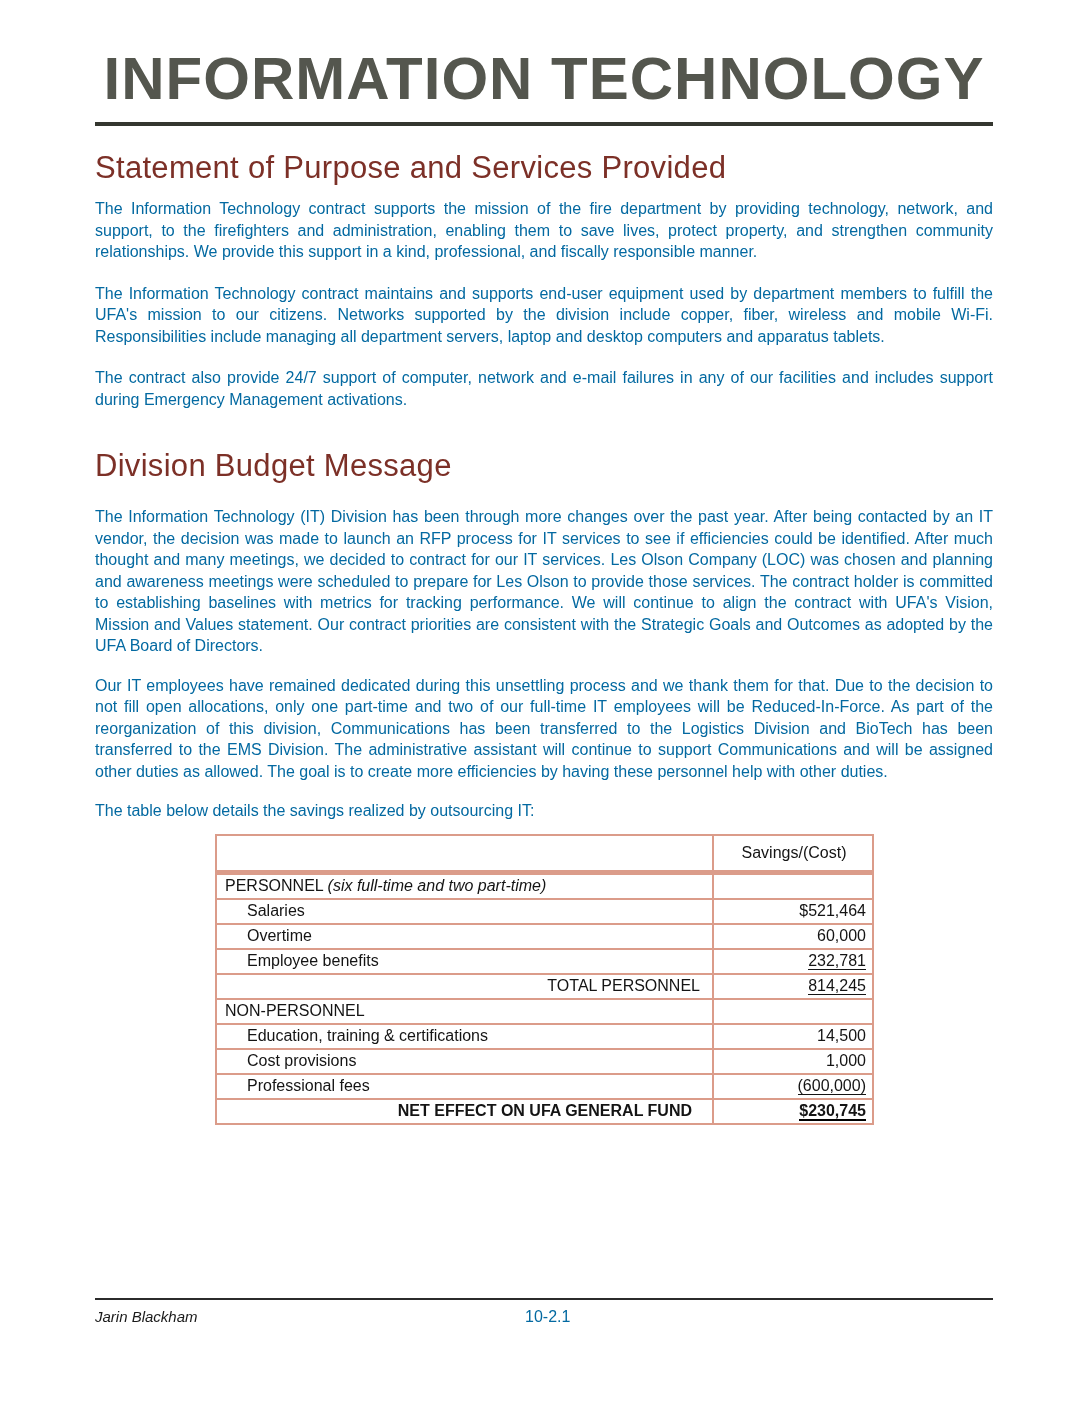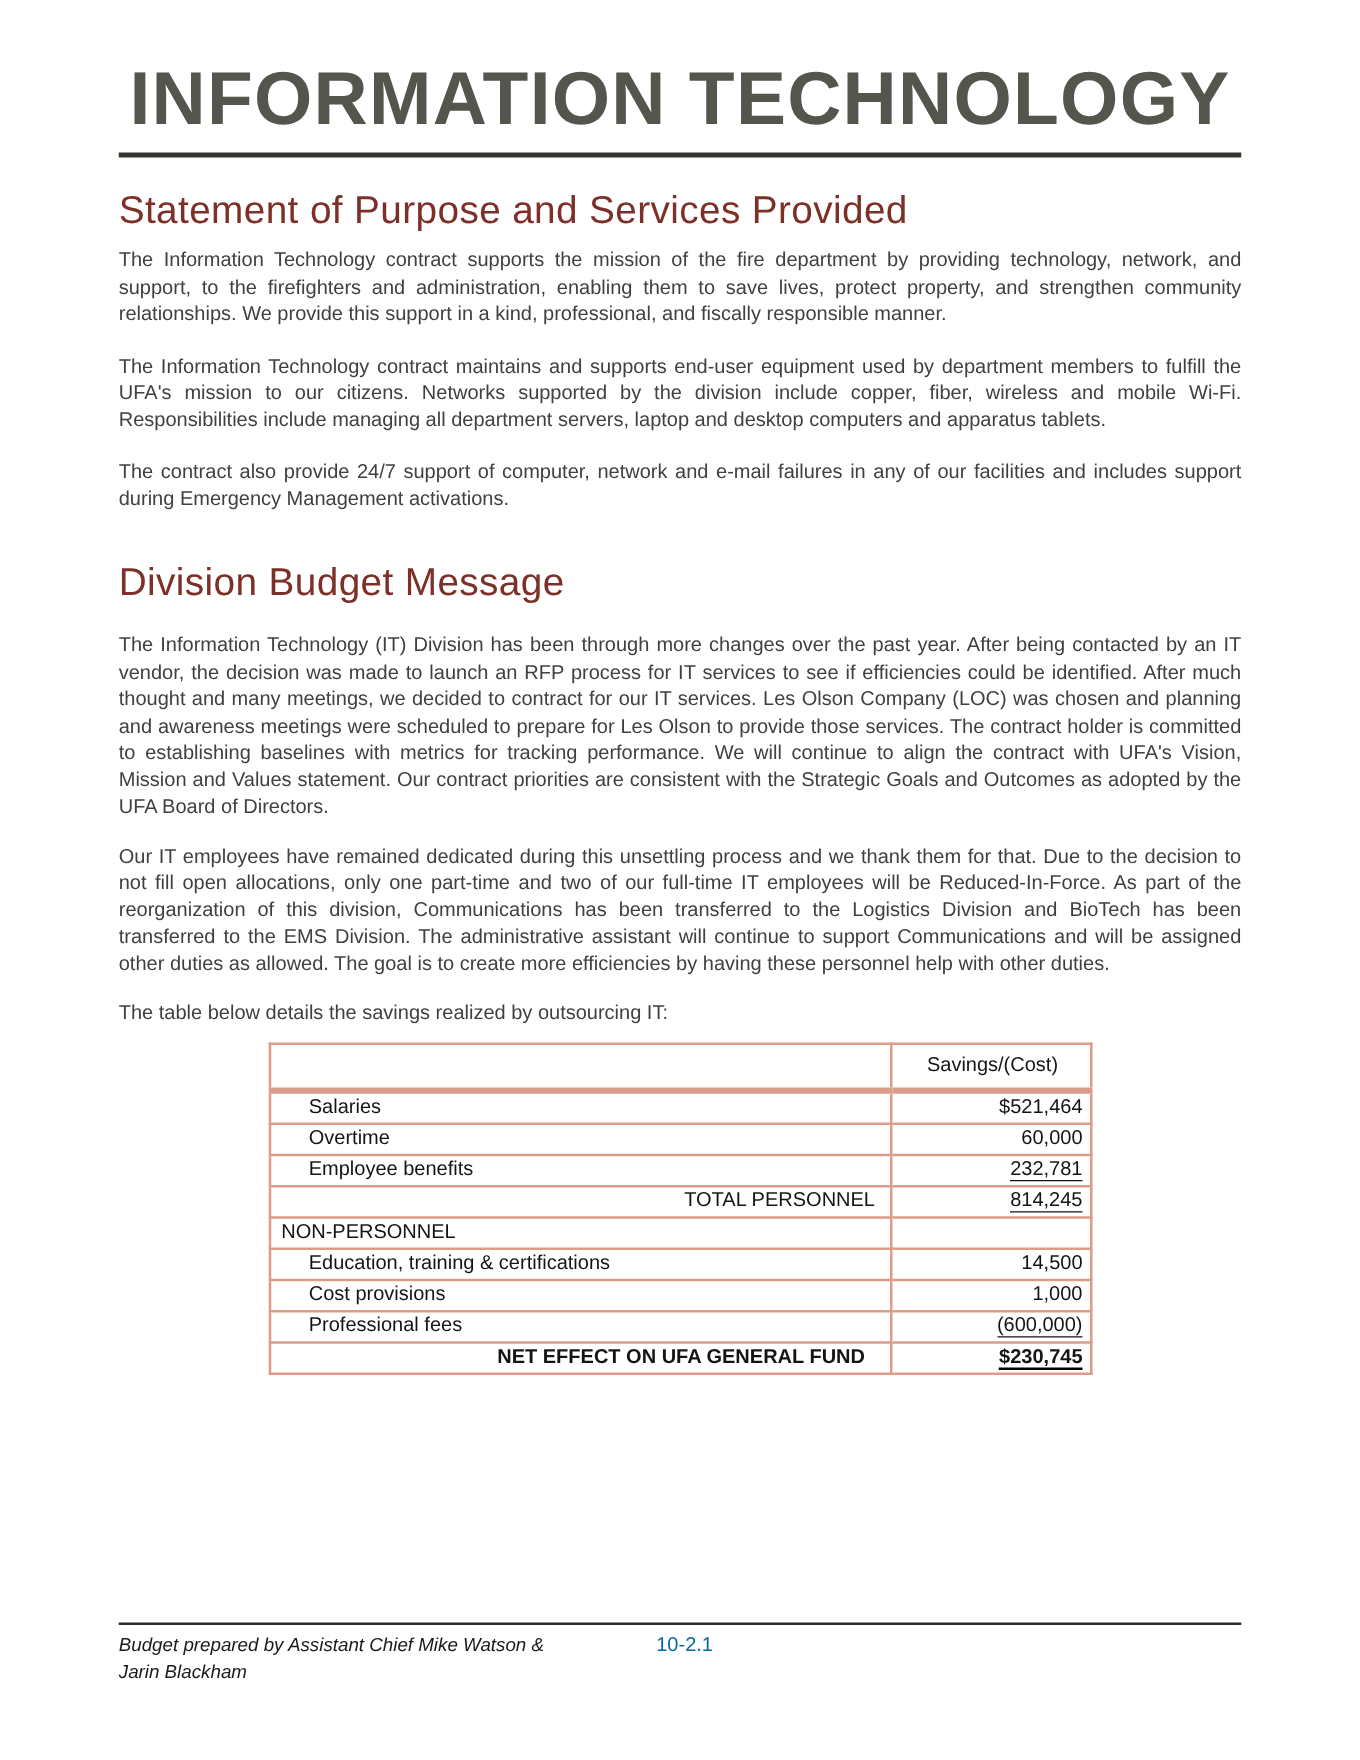--- a/index.html
+++ b/index.html
@@ -44,21 +44,21 @@
     letter-spacing: 0.3px;
   }
   .heading-purpose { margin-top: 24px; }
   .heading-budget  { margin-top: 38px; }
   
   .para {
     margin: 0;
     font-size: 16px;
     line-height: 21.5px;
     text-align: justify;
-    color: #404040;
+    color: #0369a1;
   }
   .para.mt-first { margin-top: 13px; }
   .para.mt       { margin-top: 20px; }
   .para.last     { text-align: left; }
   
   .savings-table {
     margin-top: 12px;
     margin-left: 120px;
     width: 657px;
     border-collapse: collapse;
@@ -138,20 +138,24 @@
     <colgroup>
         <col class="c-label">
         <col class="c-value">
       </colgroup>
     <tbody>
       <tr class="hdr">
         <td class="label-cell"></td>
         <td class="value-cell">Savings/(Cost)</td>
       </tr>
       <tr>
+        <td class="label-cell"><span>PERSONNEL </span><span class="note-italic">(six full-time and two part-time)</span></td>
+        <td class="value-cell"></td>
+      </tr>
+      <tr>
         <td class="label-cell indent">Salaries</td>
         <td class="value-cell">$521,464</td>
       </tr>
       <tr>
         <td class="label-cell indent">Overtime</td>
         <td class="value-cell">60,000</td>
       </tr>
       <tr>
         <td class="label-cell indent">Employee benefits</td>
         <td class="value-cell"><span class="u">232,781</span></td>
@@ -178,19 +182,18 @@
       </tr>
       <tr>
         <td class="label-cell net">NET EFFECT ON UFA GENERAL FUND</td>
         <td class="value-cell net"><span class="u2">$230,745</span></td>
       </tr>
     </tbody>
   </table>
 
   <div class="footer">
     <div class="footer-prepared">
-      <div>Budget prepared by Assistant Chief Mike Watson &amp;</div>
       <div>Jarin Blackham</div>
     </div>
     <div class="footer-page">10-2.1</div>
   </div>
 
 </div>
 
 </body></html>

